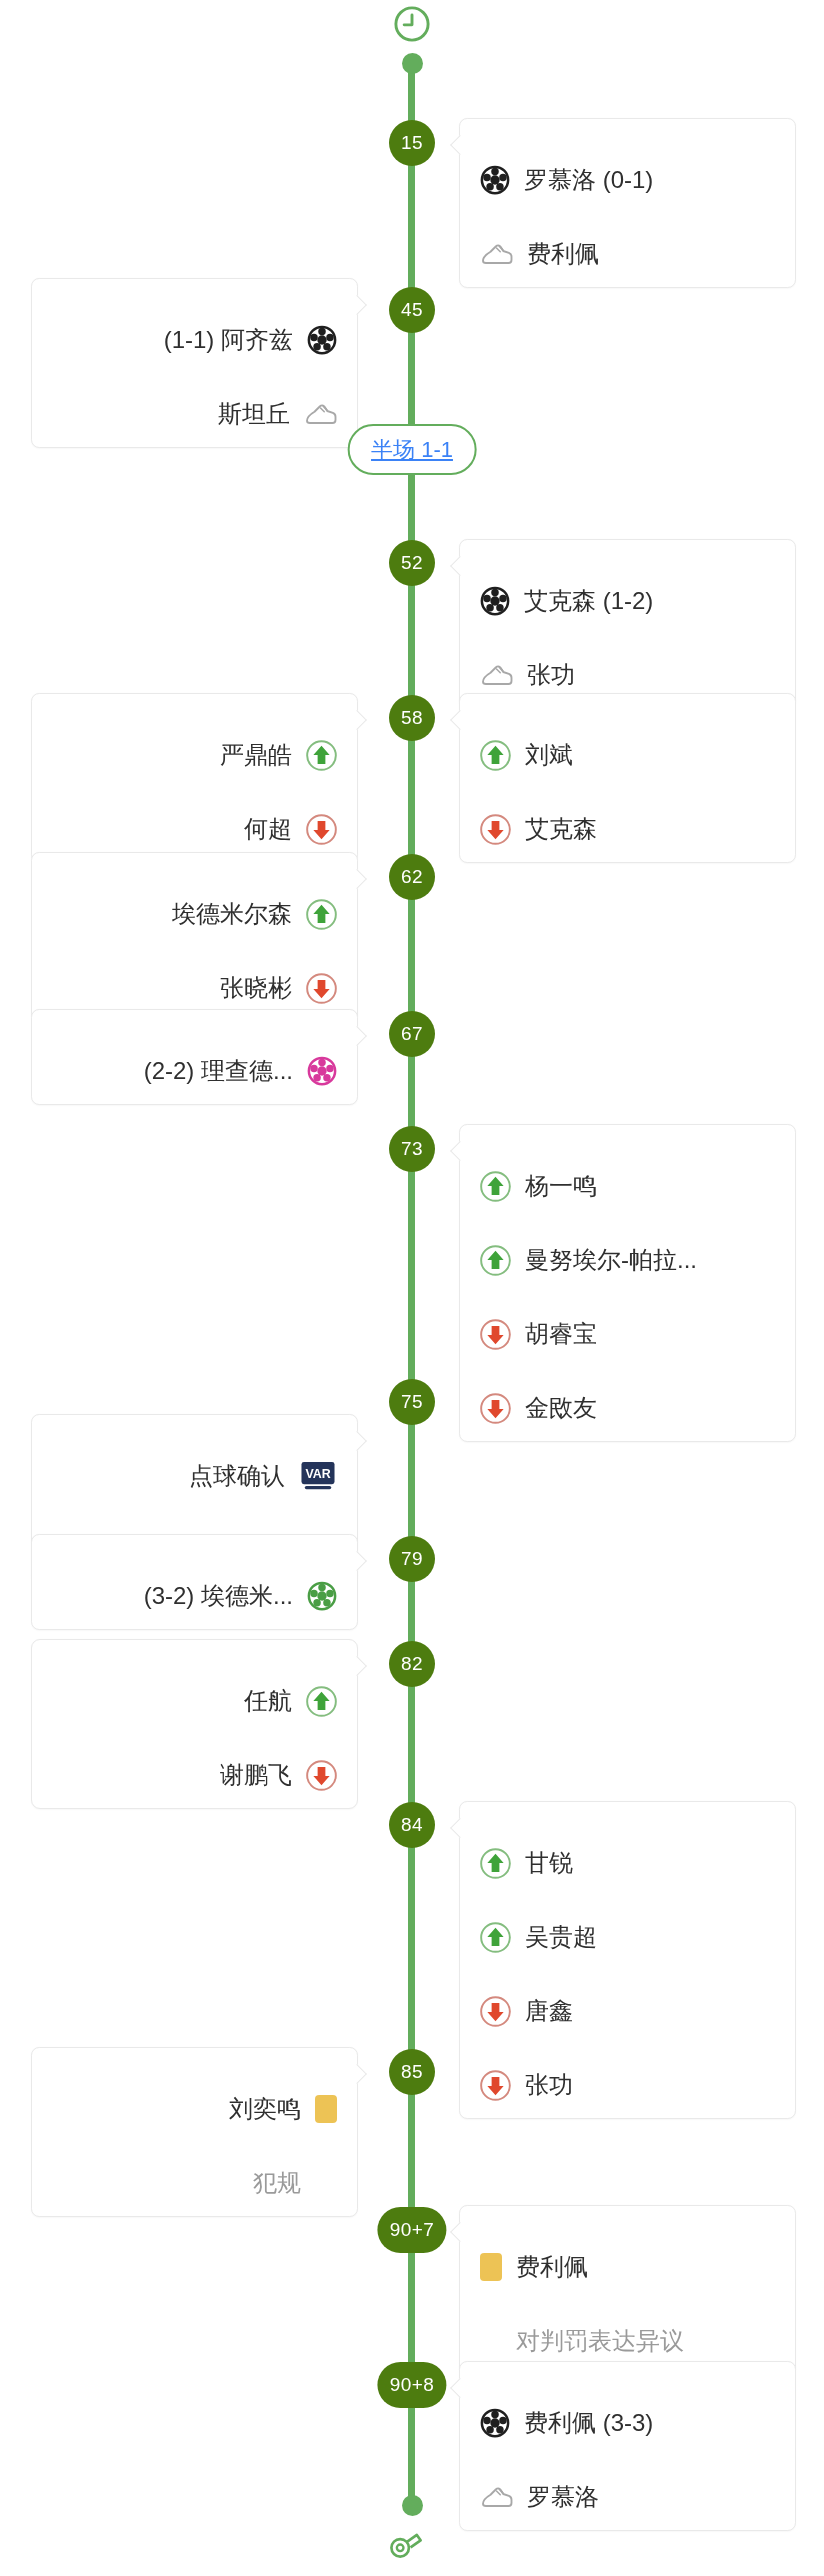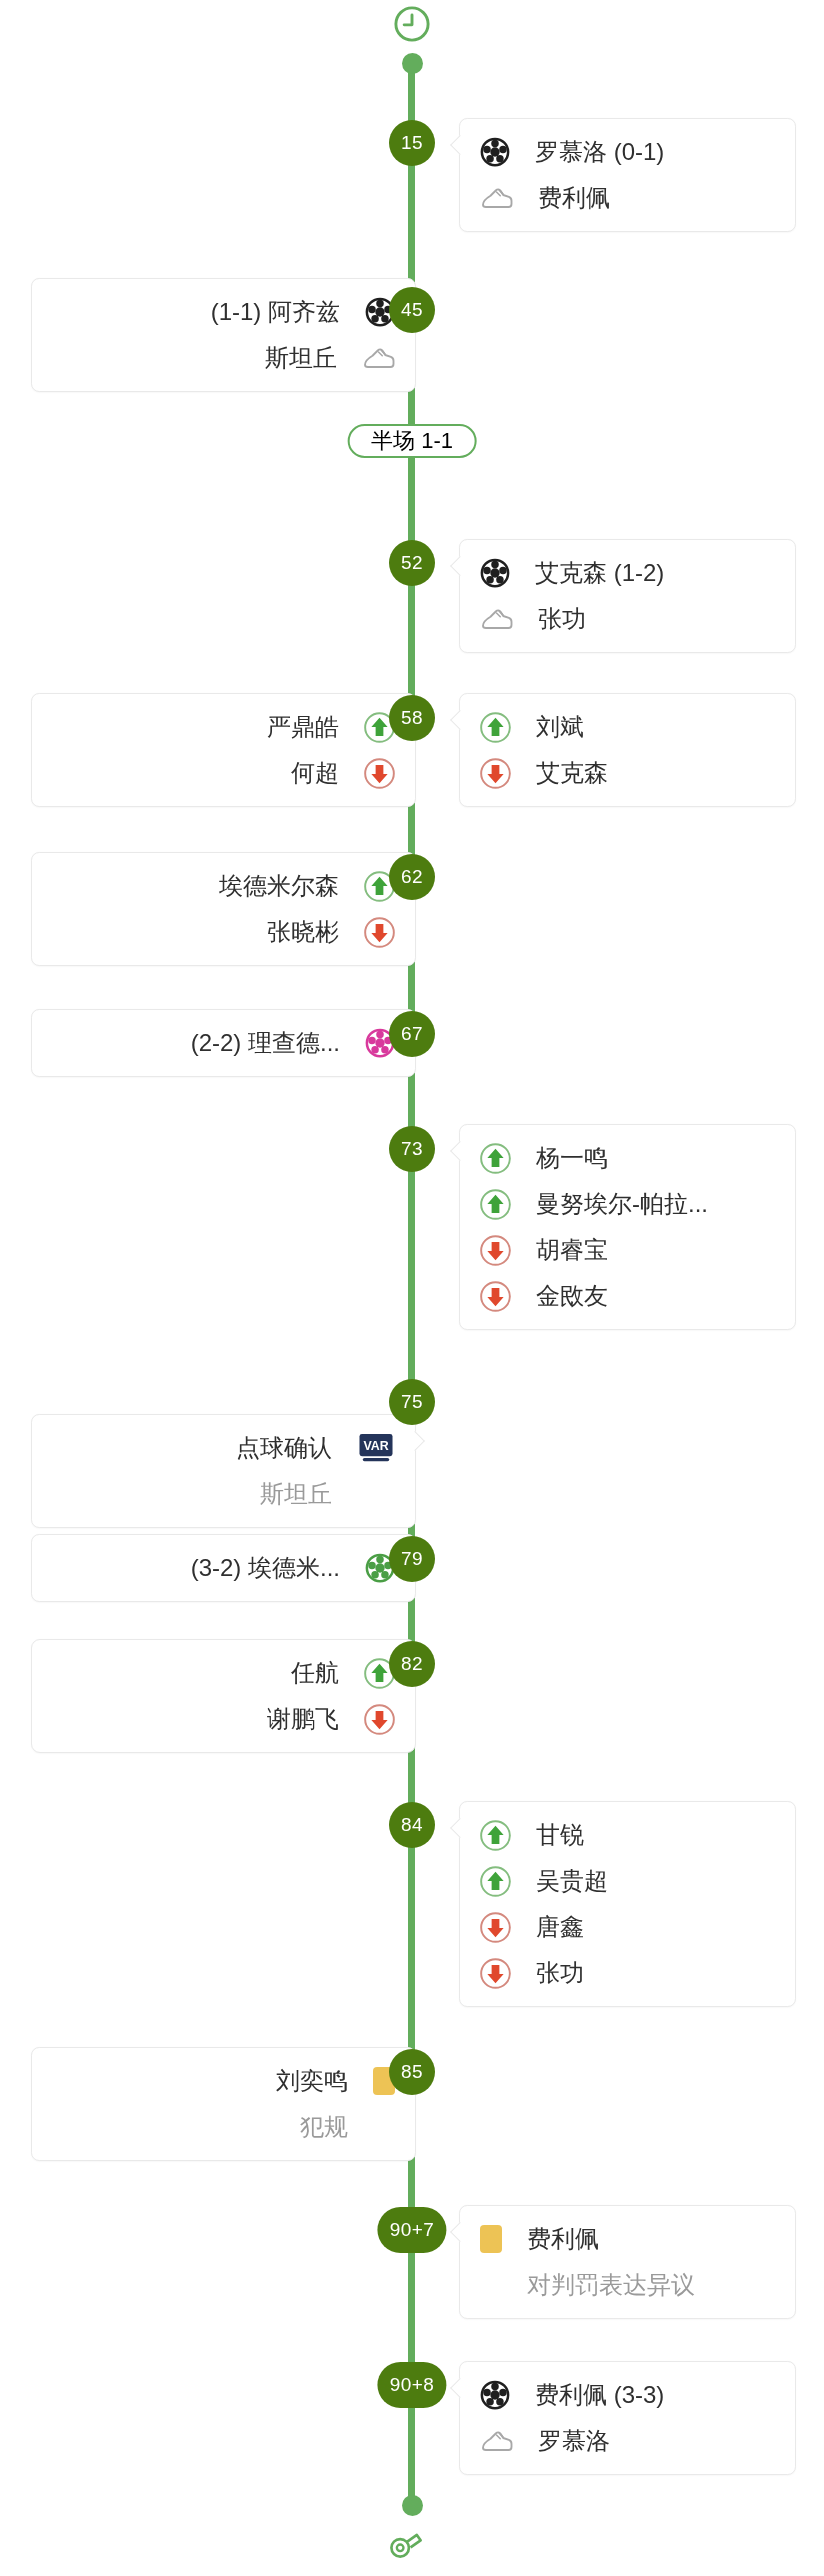--- a/index.html
+++ b/index.html
@@ -8,32 +8,32 @@
   .tl-line{position:absolute;left:408px;top:64px;width:7.4px;height:2442px;background:#63ad5c;z-index:1;}
   .tl-dot{position:absolute;left:402px;width:21.4px;height:21.4px;border-radius:50%;background:#63ad5c;z-index:2;}
   .tl-dot.top{top:53px;}
   .tl-dot.bottom{top:2495px;}
   .start-icon{position:absolute;left:393px;top:5px;z-index:2;}
   .end-icon{position:absolute;left:386px;top:2522px;z-index:2;}
   .node{position:absolute;left:412px;transform:translate(-50%,-50%);min-width:46px;height:46px;
         border-radius:23px;background:#4d7c0f;color:#fff;display:flex;align-items:center;justify-content:center;
         font-size:19px;z-index:3;box-sizing:border-box;letter-spacing:0.4px;}
   .node.pill{padding:0 12.4px;}
-  .halftime{position:absolute;top:424px;left:412px;transform:translateX(-50%);height:34px;box-sizing:border-box;
-        border:2.5px solid #63ad5c;border-radius:25.6px;background:#fff;color:#000000;font-size:22px;
-        display:flex;align-items:center;padding:0 21.4px;z-index:3;white-space:nowrap;}
+  .halftime{position:absolute;top:424px;left:412px;transform:translateX(-50%);height:51px;box-sizing:border-box;
+        border:2.5px solid #63ad5c;border-radius:25.6px;background:#fff;color:#3b82f6;font-size:22px;
+        display:flex;align-items:center;padding:0 21.4px;z-index:3;white-space:nowrap;text-decoration:underline;}
   .card{position:absolute;box-sizing:border-box;background:#fff;border:0.8px solid #e9e9e9;border-radius:8.2px;
         box-shadow:0 0.8px 1.6px rgba(0,0,0,0.03);padding:16.5px 20px;display:flex;flex-direction:column;gap:13px;z-index:2;}
   .card.right{left:459px;width:337px;align-items:flex-start;}
-  .card.left{left:31px;width:385px;align-items:flex-end;}
+  .card.left{left:31px;width:327px;align-items:flex-end;}
   .card.right::before{content:'';position:absolute;left:-7.4px;top:19px;width:13px;height:13px;background:#fff;
         border-left:0.8px solid #e9e9e9;border-bottom:0.8px solid #e9e9e9;transform:rotate(45deg);}
   .card.left::before{content:'';position:absolute;right:-7.4px;top:19px;width:13px;height:13px;background:#fff;
         border-right:0.8px solid #e9e9e9;border-top:0.8px solid #e9e9e9;transform:rotate(45deg);}
-  .row{display:flex;align-items:center;gap:25px;height:33px;font-size:24px;color:#2f2f2f;white-space:nowrap;}
+  .row{display:flex;align-items:center;gap:14px;height:33px;font-size:24px;color:#2f2f2f;white-space:nowrap;margin-top:28px;}
   .row.secondary{color:#9a9a9a;}
   .icon{display:flex;align-items:center;justify-content:center;flex:0 0 auto;}
   .icon.ghost{visibility:hidden;}
   .ycard{display:block;width:22px;height:28px;border-radius:4.1px;background:#edc355;}
 </style>
 </head>
 <body>
 
 <div class="page">
 

